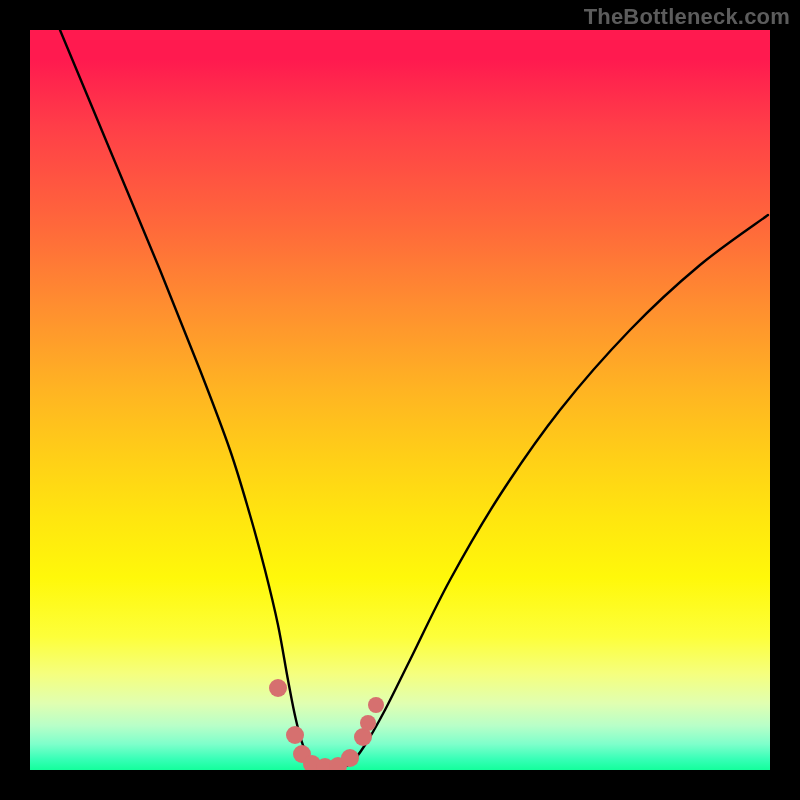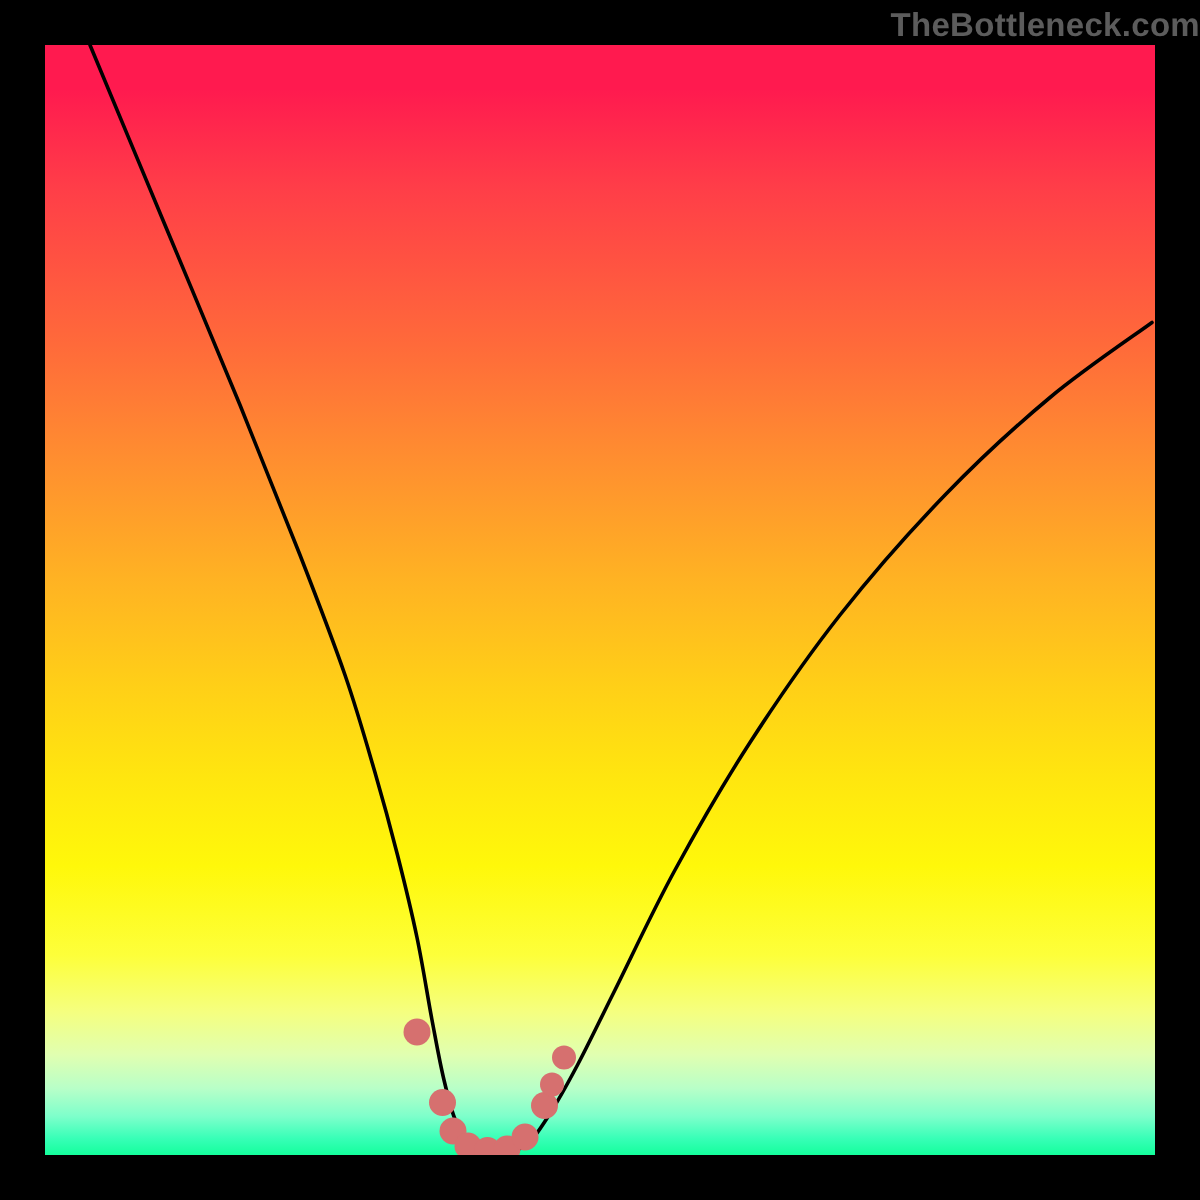--- a/index.html
+++ b/index.html
@@ -7,21 +7,21 @@
     padding: 0;
     width: 800px;
     height: 800px;
     background: #000000;
     font-family: Arial, Helvetica, sans-serif;
     overflow: hidden;
   }
   .attribution {
     position: absolute;
     top: 4px;
-    right: 0;
+    right: 10px;
     font-size: 22px;
     font-weight: 600;
     color: #5c5c5c;
     letter-spacing: 0.2px;
     z-index: 10;
   }
   .plot-area {
     position: absolute;
     left: 30px;
     top: 30px;

